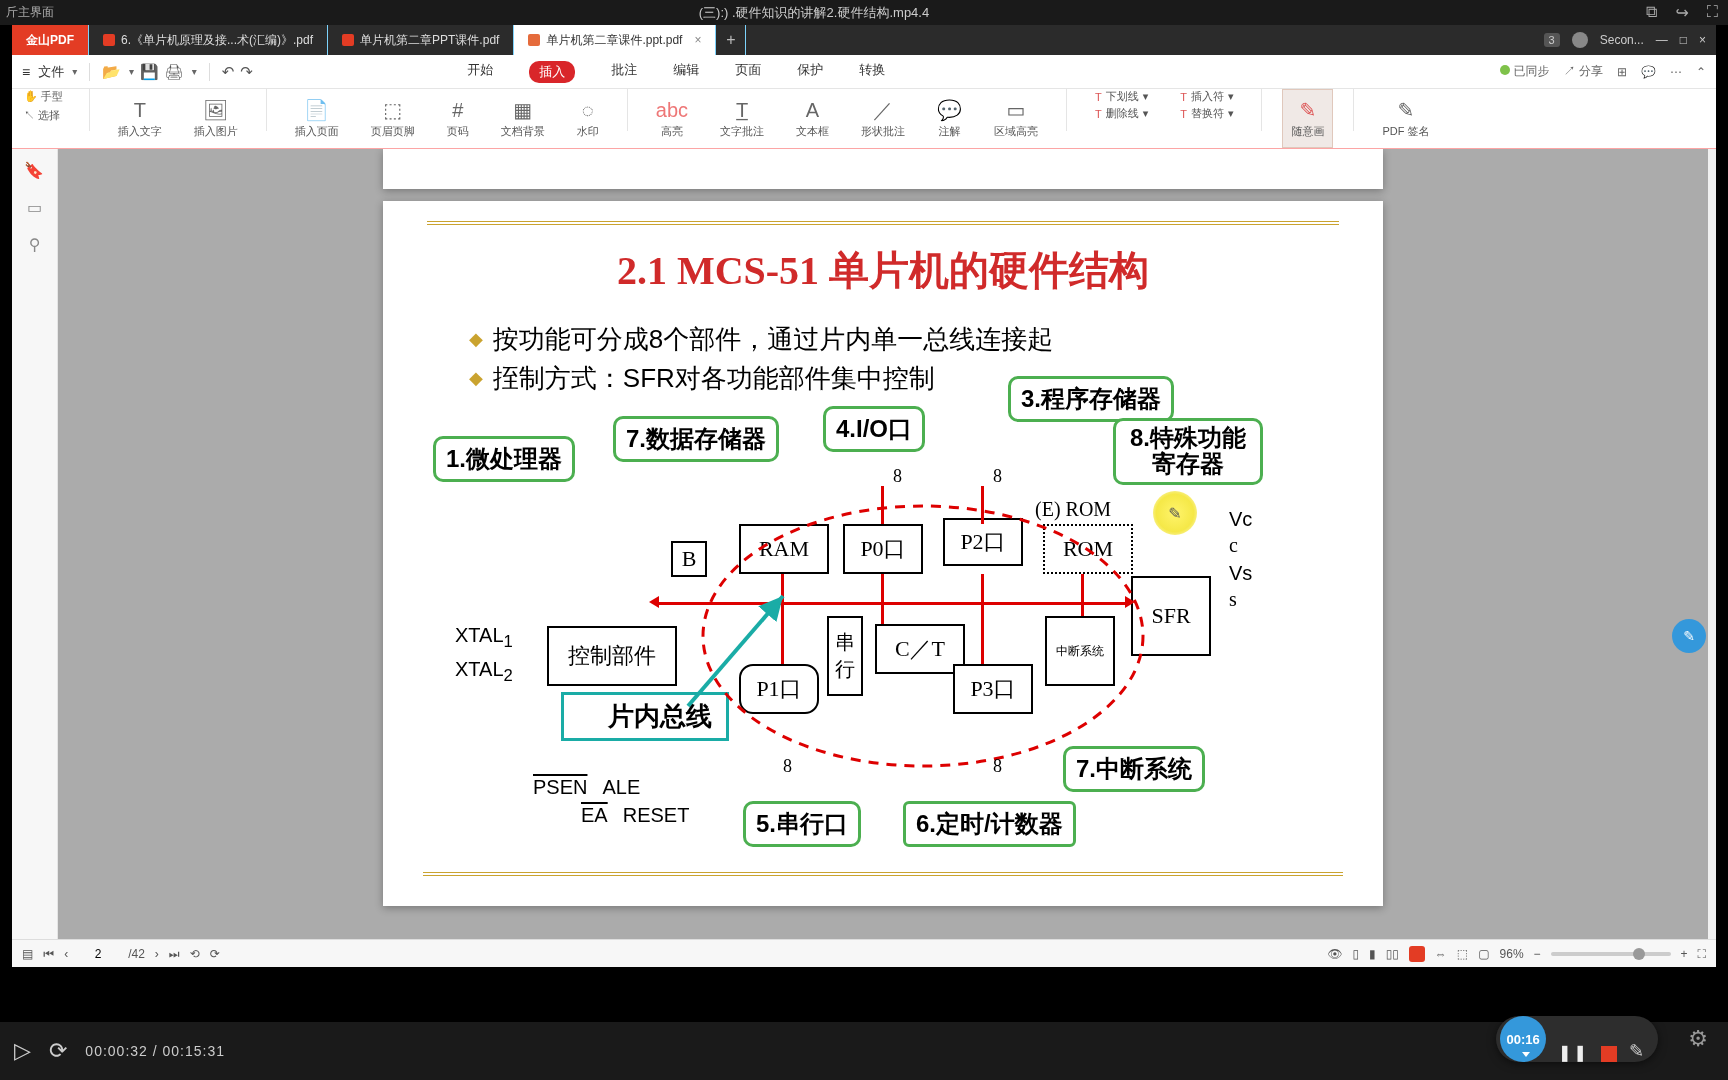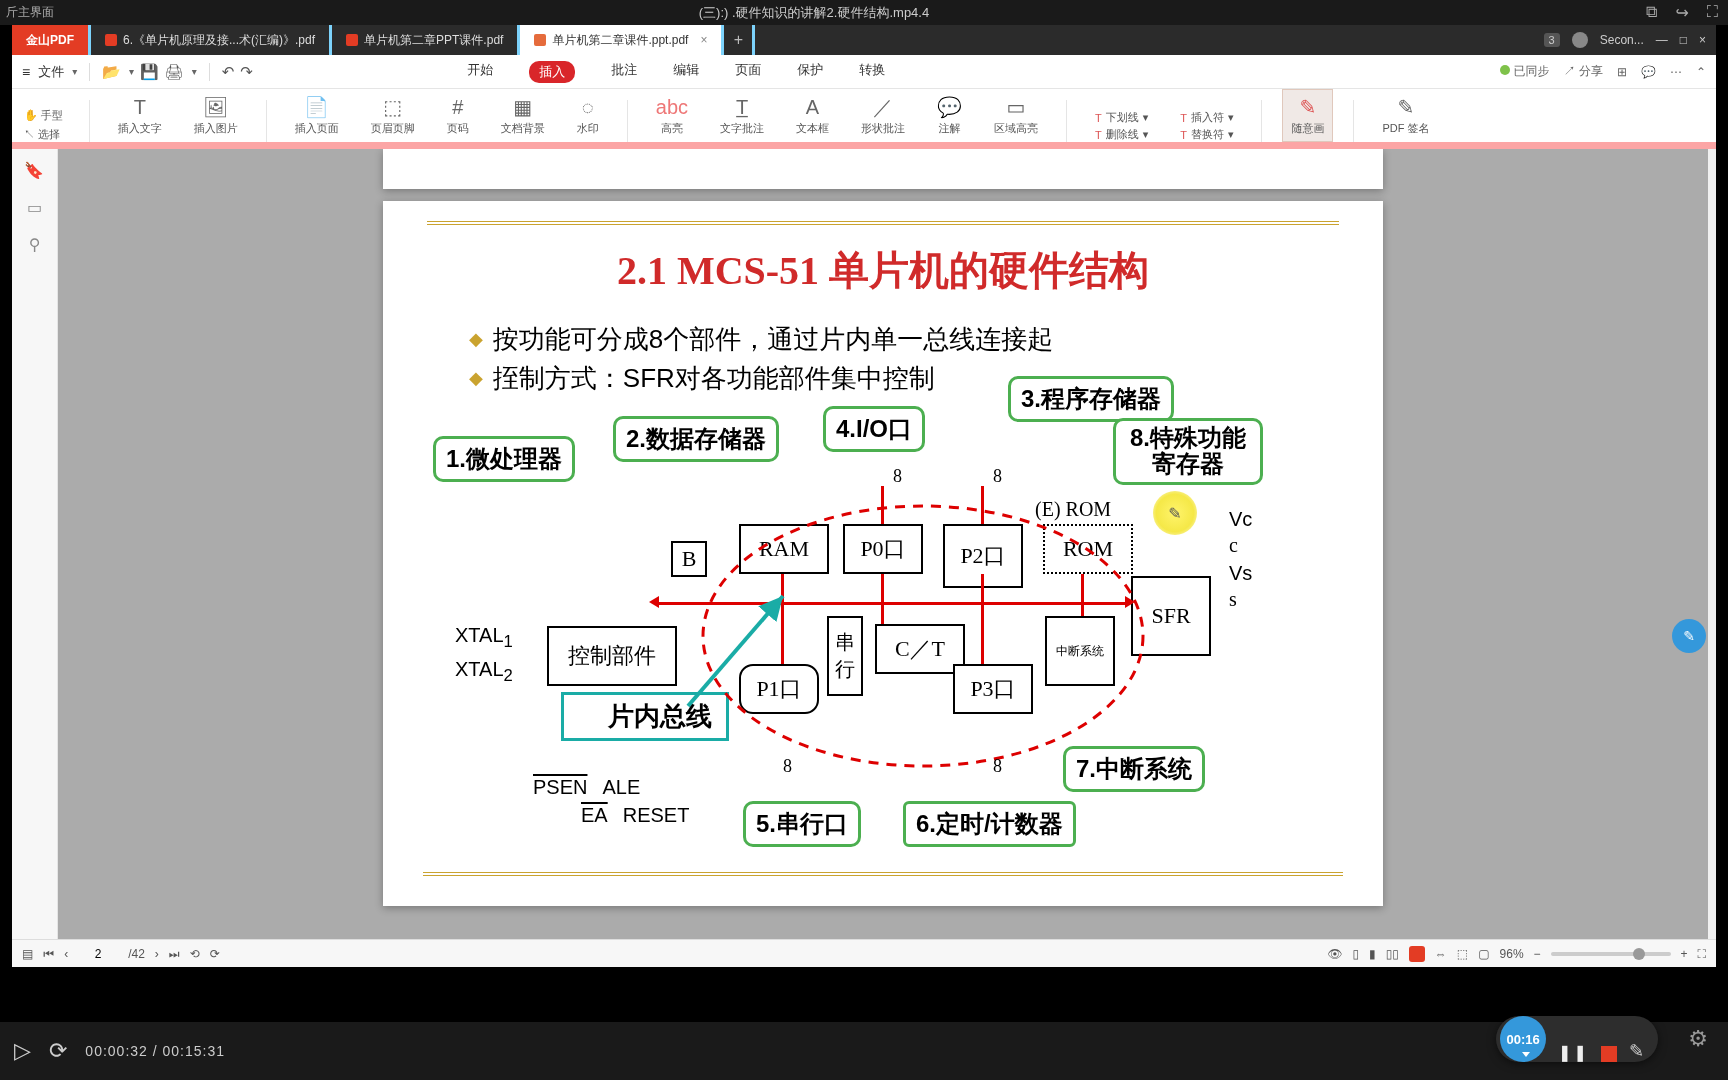--- a/index.html
+++ b/index.html
@@ -8,21 +8,21 @@
 
 .player-top { height:25px; background:#1a1a1a; color:#aaa; font-size:13px; display:flex; align-items:center; }
 .player-top-left { width:60px; padding-left:6px; font-size:12px; }
 .player-top-center { flex:1; text-align:center; color:#ccc; }
 .player-top-right { width:160px; text-align:right; padding-right:10px; display:flex; justify-content:flex-end; gap:18px; }
 .player-top-right span { font-size:16px; cursor:pointer; }
 
 
 .app-frame { margin:0 12px; background:#2b2b2b; position:relative; }
 .app-tabs { height:30px; display:flex; align-items:stretch; background:#2b2b2b; color:#ddd; font-size:12px; }
-.app-tab { display:flex; align-items:center; padding:0 14px; gap:6px; border-right:3px solid #7dd3fc; cursor:pointer; max-width:260px; }
+.app-tab { display:flex; align-items:center; padding:0 14px; gap:6px; border-right:1px solid #7dd3fc; cursor:pointer; max-width:260px; }
 .app-tab-brand { background:#e33c24; color:#fff; font-weight:bold; min-width:56px; justify-content:center; }
 .app-tab-active { background:#ffffff; color:#333; }
 .app-tab .pdf-ico { width:12px; height:12px; background:#e33c24; border-radius:2px; display:inline-block; }
 .app-tab .pdf-ico-o { width:12px; height:12px; background:#e56b3c; border-radius:2px; display:inline-block; }
 .app-tab .x { margin-left:6px; color:#888; }
 .app-tab-add { width:30px; justify-content:center; color:#bbb; font-size:16px; }
 .app-win-ctrl { margin-left:auto; display:flex; align-items:center; gap:12px; padding:0 10px; font-size:12px; color:#ccc; }
 .app-win-badge { background:#555; border-radius:3px; padding:1px 5px; font-size:11px; }
 .app-win-avatar { width:16px; height:16px; border-radius:50%; background:#888; display:inline-block; }
 
@@ -34,21 +34,21 @@
 .file-strip .drop { font-size:10px; margin-left:2px; color:#666; }
 .file-strip .sep { width:1px; height:18px; background:#ddd; margin:0 6px; }
 .file-strip .ico { font-size:15px; color:#555; cursor:pointer; }
 .file-strip .menus { margin-left:auto; display:flex; gap:36px; margin-right:400px; }
 .file-strip .menu { cursor:pointer; }
 .file-strip .menu-act { background:#d9262a; color:#fff; padding:2px 10px; border-radius:10px; }
 .file-strip .right { margin-left:auto; display:flex; gap:14px; align-items:center; font-size:12px; color:#666; }
 .file-strip .sync-dot { width:10px; height:10px; border-radius:50%; background:#7fc24a; display:inline-block; margin-right:4px; }
 
 
-.ribbon { height:60px; display:flex; align-items:flex-end; padding:0 6px; border-bottom:7px solid #fca5a5; font-size:11px; color:#555; gap:16px; }
+.ribbon { height:60px; display:flex; align-items:flex-start; padding:0 6px; border-bottom:1px solid #fca5a5; font-size:11px; color:#555; gap:16px; }
 .rb-grp { display:flex; flex-direction:column; align-items:center; justify-content:center; padding:0 8px; height:100%; cursor:pointer; }
 .rb-grp .ico { font-size:20px; color:#666; height:24px; display:flex; align-items:center; }
 .rb-grp .lbl { margin-top:2px; white-space:nowrap; }
 .rb-sep { width:1px; height:42px; background:#e5e5e5; margin:0 4px; }
 .rb-stack { display:flex; flex-direction:column; gap:2px; font-size:11px; padding:0 8px; }
 .rb-stack div { display:flex; align-items:center; gap:4px; cursor:pointer; }
 .rb-active { background:#f0e9e6; border:1px solid #e0c8bc; }
 .rb-side { display:flex; flex-direction:column; font-size:11px; justify-content:center; gap:4px; padding:0 6px; }
 
 
@@ -279,32 +279,32 @@
                 </li>
               <li>
                   <span class="dia">◆</span>
                   <span>挃制方式：SFR对各功能部件集中控制</span>
                 </li>
             </ul>
 
             <div class="diagram">
 
               <div class="dcall" style="top:30px;left:10px;">1.微处理器</div>
-              <div class="dcall" style="top:10px;left:190px;">2.数据存储器</div>
+              <div class="dcall" style="top:10px;left:190px;">7.数据存储器</div>
               <div class="dcall" style="top:-30px;left:585px;">3.程序存储器</div>
               <div class="dcall" style="top:0px;left:400px;">4.I/O口</div>
               <div class="dcall" style="top:395px;left:320px;">5.串行口</div>
               <div class="dcall" style="top:395px;left:480px;border-radius:6px;">6.定时/计数器</div>
               <div class="dcall" style="top:340px;left:640px;">7.中断系统</div>
               <div class="dcall" style="top:12px;left:690px;width:150px;line-height:1.1;">8.特殊功能寄存器</div>
 
               <div class="dbox" style="top:135px;left:248px;width:36px;height:36px;">B</div>
               <div class="dbox" style="top:118px;left:316px;width:90px;height:50px;">RAM</div>
               <div class="dbox" style="top:118px;left:420px;width:80px;height:50px;">P0口</div>
-              <div class="dbox" style="top:118px;left:520px;width:80px;height:64px;">P2口</div>
+              <div class="dbox" style="top:112px;left:520px;width:80px;height:48px;">P2口</div>
               <div class="dbox" style="top:118px;left:620px;width:90px;height:50px;border-style:dotted;">ROM</div>
               <div class="dt" style="top:92px;left:612px;font-size:20px;">(E)  ROM</div>
 
               <div class="dbox" style="top:220px;left:124px;width:130px;height:60px;">控制部件</div>
 
               <div class="dbox" style="top:258px;left:316px;width:80px;height:50px;border-radius:14px;">P1口</div>
               <div class="dbox" style="top:210px;left:404px;width:36px;height:80px;flex-direction:column;font-size:20px;">串行</div>
               <div class="dbox" style="top:218px;left:452px;width:90px;height:50px;">C／T</div>
               <div class="dbox" style="top:258px;left:530px;width:80px;height:50px;">P3口</div>
               <div class="dbox" style="top:210px;left:622px;width:70px;height:70px;flex-direction:column;font-size:12px;">中断系统</div>

